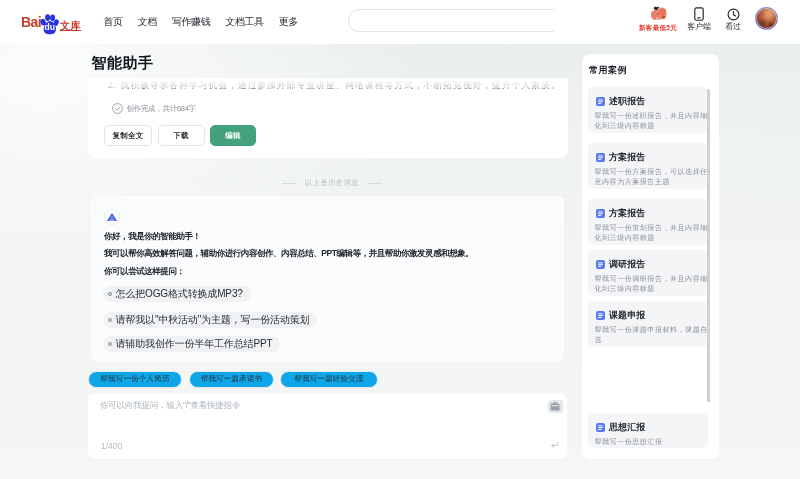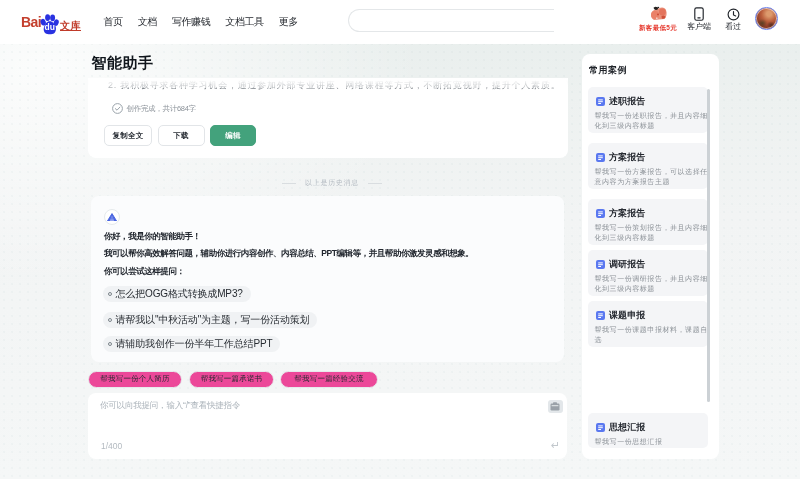--- a/index.html
+++ b/index.html
@@ -57,21 +57,21 @@
   .divider .dash { display:inline-block; width:14px; height:1px; background:#d9dde0; vertical-align:middle; margin:0 9.5px; }
 
   
   .bubble { position:absolute; left:91px; top:196px; width:473px; height:166px; background:#fbfcfd; border-radius:8px; }
   .bavatar { position:absolute; left:13px; top:13px; width:16px; height:16px; background:#fff; border:1px solid #e5eaec; border-radius:50%; display:flex; align-items:center; justify-content:center; }
   .bline { position:absolute; left:13px; font-size:8.5px; font-weight:bold; color:#21262e; letter-spacing:-0.45px; white-space:nowrap; }
   .chip { position:absolute; left:12px; height:15.5px; background:#f0f2f4; border-radius:8px; display:flex; align-items:center; font-size:10px; color:#262b31; padding:0 8px 0 4.5px; white-space:nowrap; letter-spacing:-0.15px; }
   .chip .o { width:4.5px; height:4.5px; border:1px solid #7d858c; border-radius:50%; margin-right:3.5px; flex:none; }
 
   
-  .bchip { position:absolute; top:370.5px; height:17.5px; background:#ec4899; border:1px solid #e7eaec; border-radius:9px; font-size:7.5px; color:#262b31; display:flex; align-items:center; justify-content:center; white-space:nowrap; letter-spacing:0.2px; }
+  .bchip { position:absolute; top:370.5px; height:17.5px; background:#0ea5e9; border:1px solid #e7eaec; border-radius:9px; font-size:7.5px; color:#262b31; display:flex; align-items:center; justify-content:center; white-space:nowrap; letter-spacing:0.2px; }
 
   
   .inputc { position:absolute; left:88px; top:393px; width:479px; height:66px; background:#fff; border-radius:8px; }
   .inputc .ph { position:absolute; left:12px; top:7px; font-size:8.5px; color:#aab2b9; letter-spacing:-0.2px; }
   .inputc .cnt { position:absolute; left:13px; top:47.5px; font-size:8.5px; color:#b3bac0; }
   .inputc .imgicon { position:absolute; right:4.5px; top:7px; width:15px; height:13px; background:#e3e7ea; border-radius:3px; display:flex; align-items:center; justify-content:center; }
   .inputc .enter { position:absolute; right:7px; top:46px; color:#c2c8cd; font-size:11px; }
 
   
   .sidebar { position:absolute; left:582px; top:54px; width:137px; height:405px; background:#fff; border-radius:8px; }

